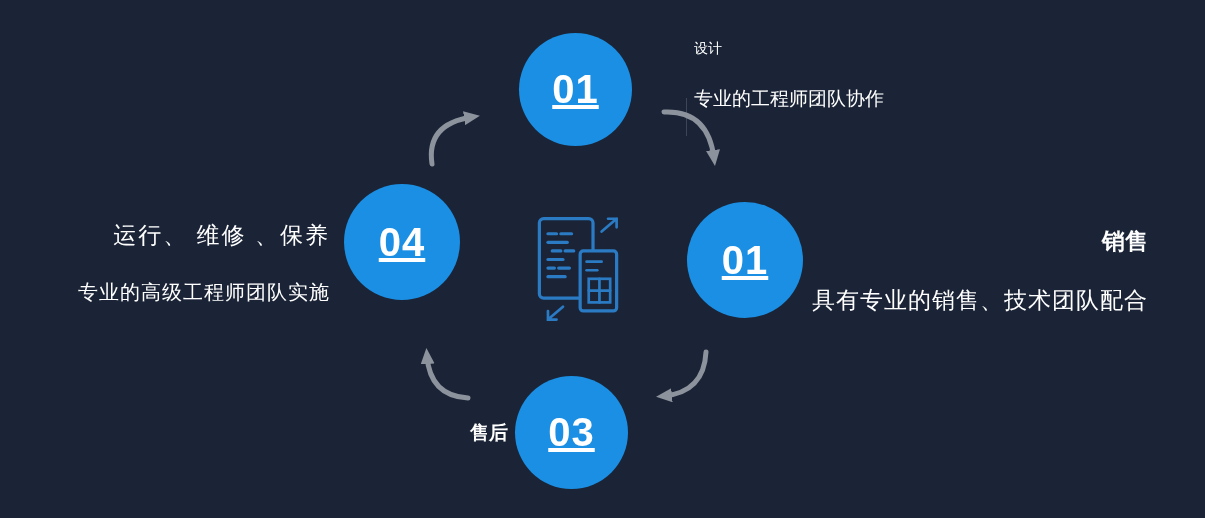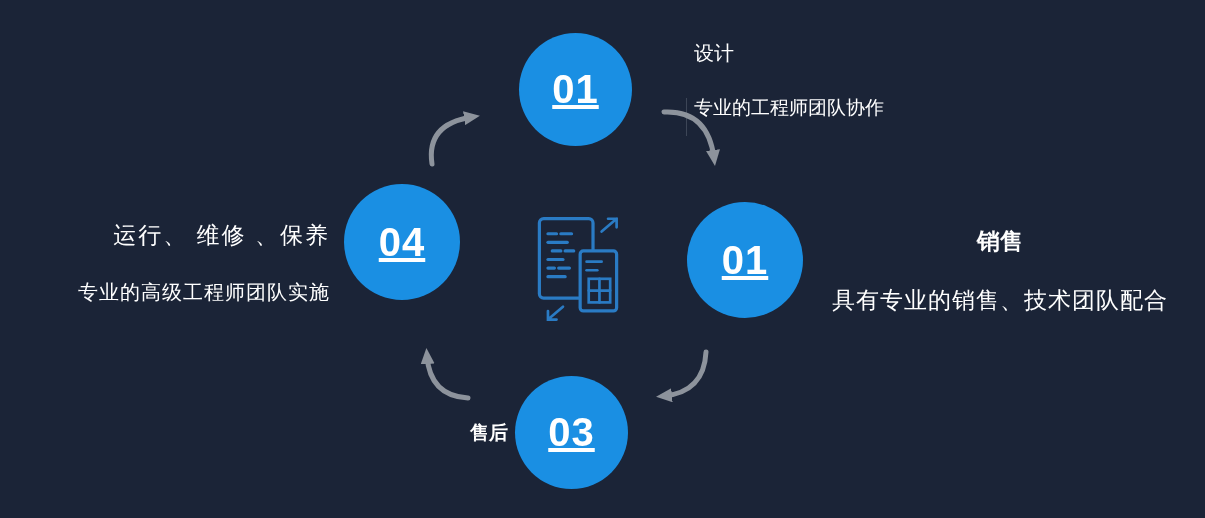--- a/index.html
+++ b/index.html
@@ -23,24 +23,24 @@
   .c1 { left:519px; top:33px;  width:113px; height:113px; }
   .c2 { left:687px; top:202px; width:116px; height:116px; }
   .c3 { left:515px; top:376px; width:113px; height:113px; }
   .c4 { left:344px; top:184px; width:116px; height:116px; }
 
   .label { position:absolute; color:var(--text,#ffffff); }
   .label .title { display:block; }
   .label .desc  { display:block;margin-top:28px; }
 
   .l1 { left:694px; top:40px; text-align:left; }
-  .l1 .title { font-size:20px; font-weight:400; margin-bottom:10px; }
+  .l1 .title { font-size:14px; font-weight:400; margin-bottom:10px; }
   .l1 .desc  { font-size:19px; font-weight:400; }
 
-  .l2 { left:832px; top:226px; text-align:center; }
+  .l2 { left:812px; top:226px; text-align:right; }
   .l2 .title { font-size:23px; font-weight:bold; margin-bottom:10px; }
   .l2 .desc  { font-size:23px; font-weight:400; letter-spacing:1px; }
 
   .l3 { right:697px; top:420px; text-align:right; }
   .l3 .title { font-size:19px; font-weight:bold; }
   .l3 .desc  { font-size:19px; font-weight:400; }
 
   .l4 { right:875px; top:220px; text-align:right; }
   .l4 .title { font-size:23px; font-weight:400; letter-spacing:2px; }
   .l4 .desc  { font-size:20px; font-weight:400; letter-spacing:1px; }

